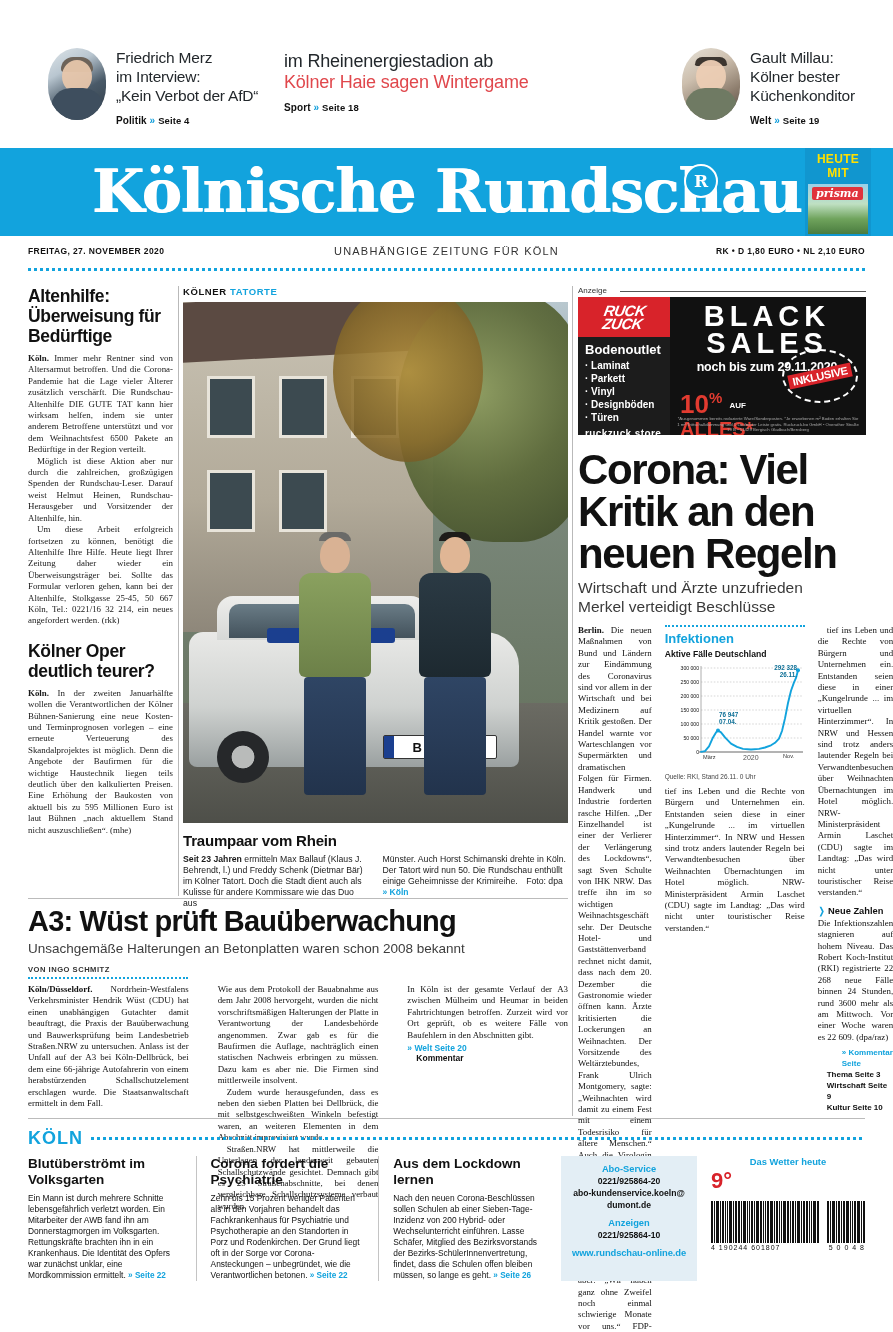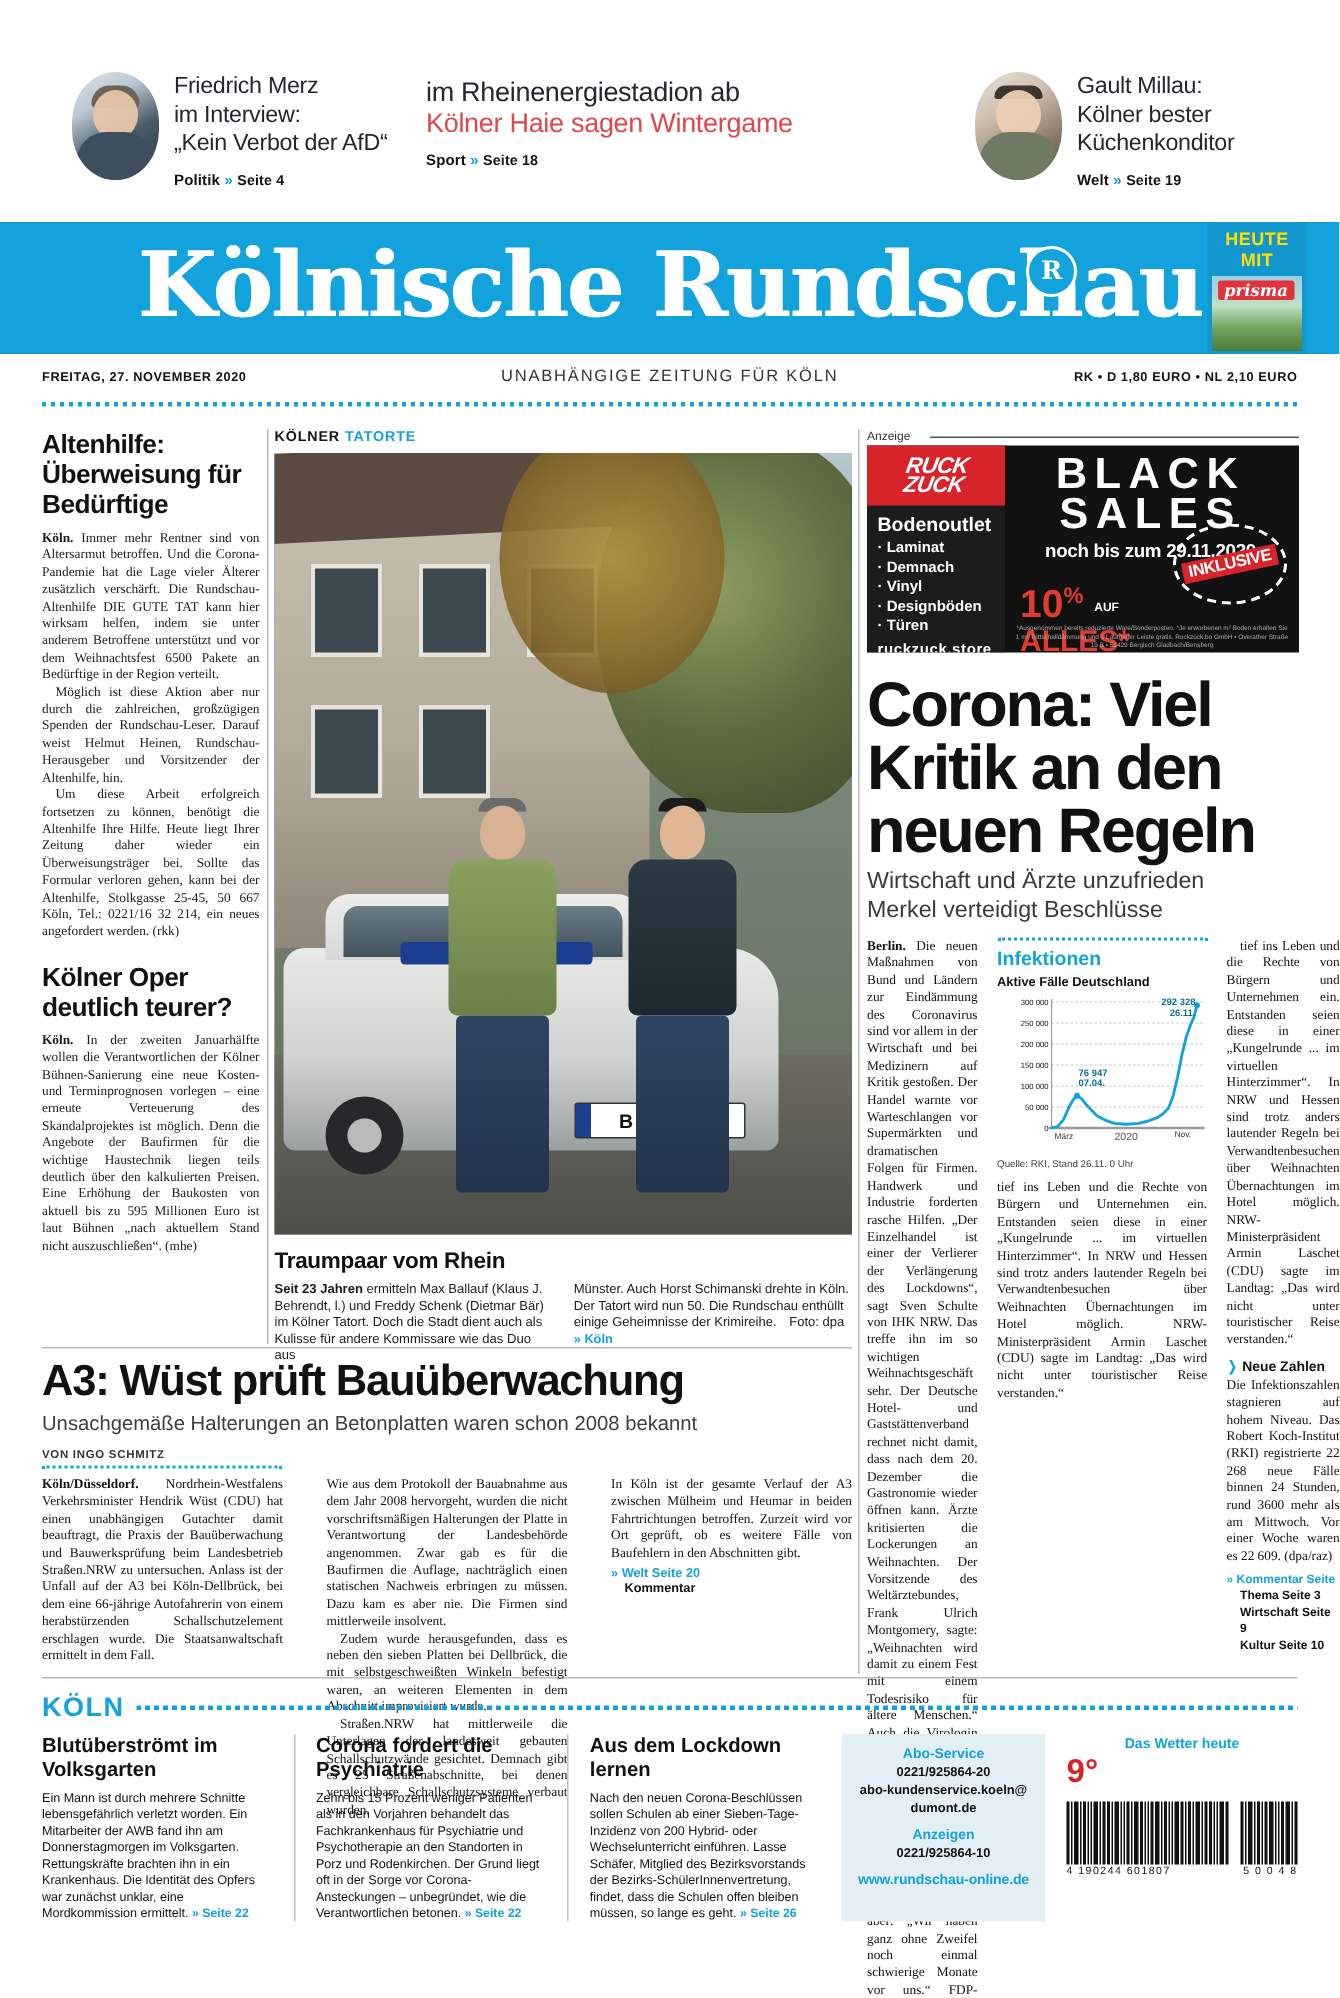--- a/index.html
+++ b/index.html
@@ -285,21 +285,21 @@
   
   .infobox{border-top:2px dotted #12a3dd;padding-top:4px;margin-bottom:6px;}
   .infobox h3{color:#12a3dd;font-size:13px;margin:0 0 3px 0;font-weight:bold;}
   .chart-title{font-size:8.6px;font-weight:bold;margin-bottom:1px;}
   .chart-src{font-size:6.5px;color:#444;margin-top:1px;}
   .chart-wrap{position:relative;width:140px;height:112px;}
   .neue-zahlen{font-size:9.3px;font-weight:bold;margin:6px 0 2px 0;}
   .neue-zahlen .a{color:#12a3dd;}
   .links{margin-top:4px;}
   .links div{font-size:8px;font-weight:bold;line-height:11px;}
-  .links .a{color:#12a3dd;}
+  .links .a{color:#12a3dd;margin-left:24px;}
 
   
   .koeln-sec{position:absolute;left:28px;top:1128px;width:837px;}
   .koeln-head{display:flex;align-items:center;gap:8px;margin-bottom:7px;}
   .koeln-head .kt{color:#12a3dd;font-size:18px;font-weight:bold;letter-spacing:1px;}
   .koeln-head .kline{
     flex:1;height:3px;
     background-image:repeating-linear-gradient(90deg,#12a3dd 0 3px,transparent 3px 6px);
   }
   .koeln-cols{display:flex;gap:14px;}
@@ -357,21 +357,21 @@
         <div class="tline big">im Rheinenergiestadion ab</div>
         <div class="tline red">Kölner Haie sagen Wintergame</div>
         <div class="tref" style="margin-top:9px;">
           <span>Sport</span>
           <span class="arrow">»</span>
           <span class="pg">Seite 18</span>
         </div>
       </div>
     </div>
 
-    <div class="teaser" style="position:absolute;left:650px;top:48px;">
+    <div class="teaser" style="position:absolute;left:682px;top:48px;">
       <div class="teaser-photo p2">
         <div class="hair"></div>
           <div class="head"></div>
           <div class="body"></div>
       </div>
       <div class="teaser-text">
         <div class="tline">Gault Millau:</div>
         <div class="tline">Kölner bester</div>
         <div class="tline">Küchenkonditor</div>
         <div class="tref">
@@ -500,21 +500,21 @@
 
     <div class="anzeige-lbl">Anzeige</div>
     <div class="ad">
       <div class="ad-left">
         <div class="ad-logo">
           <span><span>RUCK</span><br><span>ZUCK</span></span>
         </div>
         <div class="bo">Bodenoutlet</div>
         <ul>
           <li>Laminat</li>
-          <li>Demnach</li>
+          <li>Parkett</li>
           <li>Vinyl</li>
           <li>Designböden</li>
           <li>Türen</li>
         </ul>
         <div class="url">ruckzuck.store</div>
       </div>
       <div class="ad-right">
         <div class="bl">BLACK</div>
         <div class="bl">SALES</div>
         <div class="noch">noch bis zum 29.11.2020</div>

